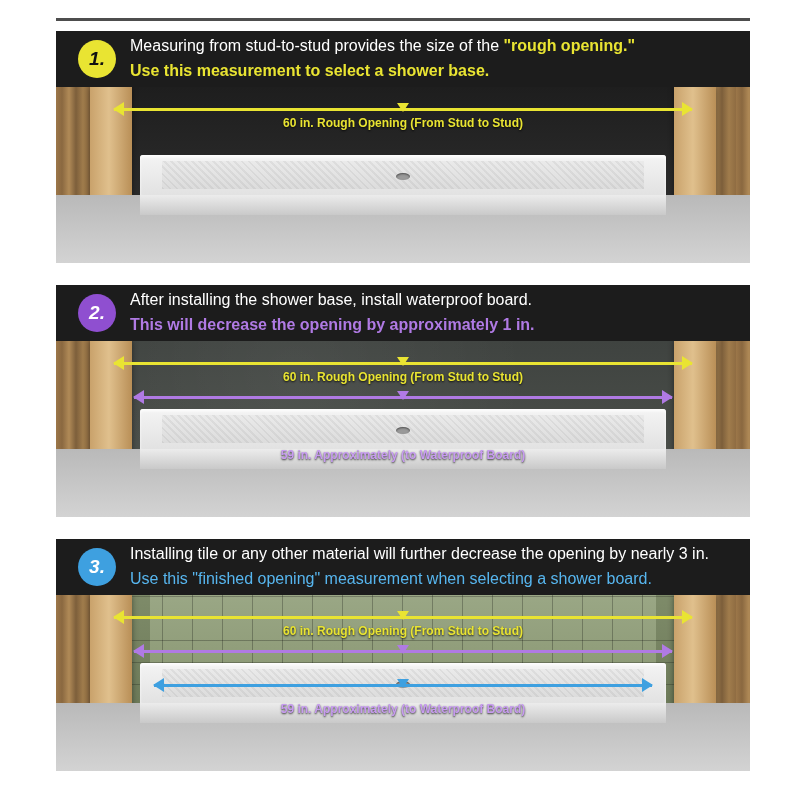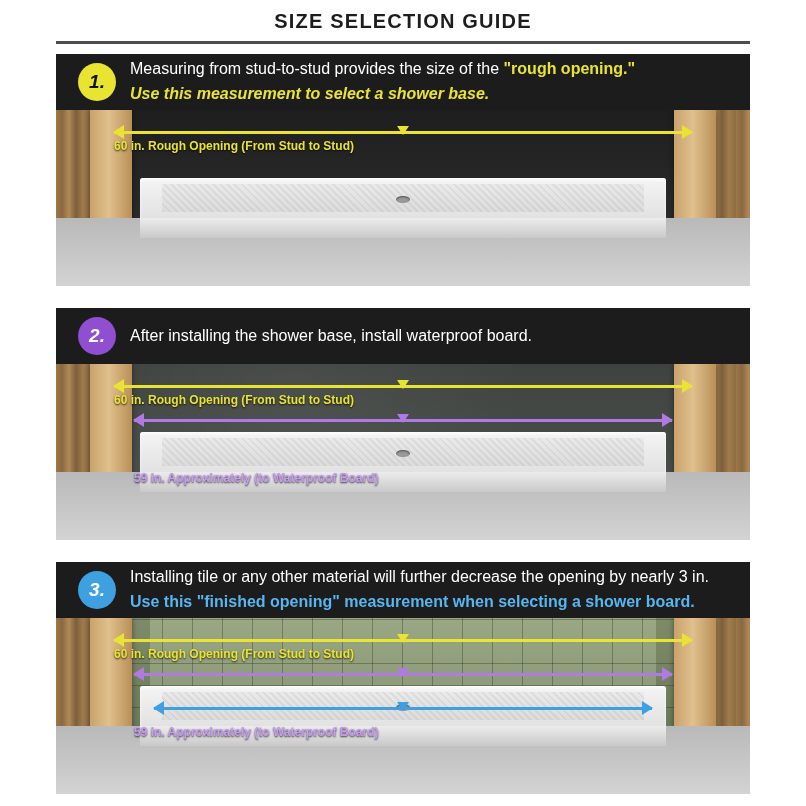--- a/index.html
+++ b/index.html
@@ -80,23 +80,23 @@
   .badge-purple { background: #8f4fd0; color: #ffffff; }
   .badge-blue   { background: #3ea0e0; color: #ffffff; }
 
   .caption-text {
     font-size: 16px;
     line-height: 1.55;
     color: #ffffff;
     padding-right: 16px;
   }
   .caption-line2 { font-weight: bold; }
-  .hl-yellow { color: #e9e432; font-weight: bold; font-style: italic; }
+  .hl-yellow { color: #e9e432; font-weight: bold; }
   .hl-purple { color: #b07ae4; font-weight: bold; }
-  .hl-blue   { color: #57b6ef; font-weight: bold; }
+  .hl-blue   { color: #57b6ef; font-weight: normal; }
   .caption-line1 .q { color: #e9e432; font-weight: bold; }
 
   
   .scene {
     position: absolute;
     left: 0;
     right: 0;
     top: 56px;
     bottom: 0;
     overflow: hidden;
@@ -230,21 +230,21 @@
     margin-left: -6px;
     top: 2px;
     width: 0; height: 0;
     border-left: 6px solid transparent;
     border-right: 6px solid transparent;
   }
   .m-label {
     position: absolute;
     top: 15px;
     left: 0; right: 0;
-    text-align: left;
+    text-align: center;
     font-size: 12px;
     font-weight: bold;
     text-shadow: 0 1px 2px rgba(0,0,0,0.8);
   }
 
   
   .yellow .m-line { background: #e9e432; }
   .yellow .m-cap.left  { border-right: 11px solid #e9e432; }
   .yellow .m-cap.right { border-left: 11px solid #e9e432; }
   .yellow .m-tick { border-top: 9px solid #e9e432; }
@@ -261,21 +261,20 @@
   .blue .m-cap.right { border-left: 11px solid #3ea0e0; }
   .blue .m-tick { border-top: 9px solid #3ea0e0; }
   .blue .m-label { color: #67baf0; }
 </style>
 </head>
 <body>
 
 <div class="page">
 
   <div class="header">
-    <div class="header-title">SIZE SELECTION GUIDE</div>
     <div class="header-rule"></div>
   </div>
 
   <div class="panel panel-1">
     <div class="caption">
       <div class="badge badge-yellow">1.</div>
       <div class="caption-text">
         <div class="caption-line1">
           <span>Measuring from stud-to-stud provides the size of the </span><span class="q">"rough opening."</span>
         </div>
@@ -306,20 +305,21 @@
         <div class="m-label">60 in. Rough Opening (From Stud to Stud)</div>
       </div>
     </div>
   </div>
 
   <div class="panel panel-2">
     <div class="caption">
       <div class="badge badge-purple">2.</div>
       <div class="caption-text">
         <div class="caption-line1">After installing the shower base, install waterproof board.</div>
+        <div class="caption-line2 hl-purple">This will decrease the opening by approximately 1 in.</div>
       </div>
     </div>
 
     <div class="scene">
       <div class="wood"></div>
       <div class="backwall board"></div>
       <div class="stud stud-left"></div>
       <div class="stud stud-right"></div>
       <div class="floor"></div>
 

